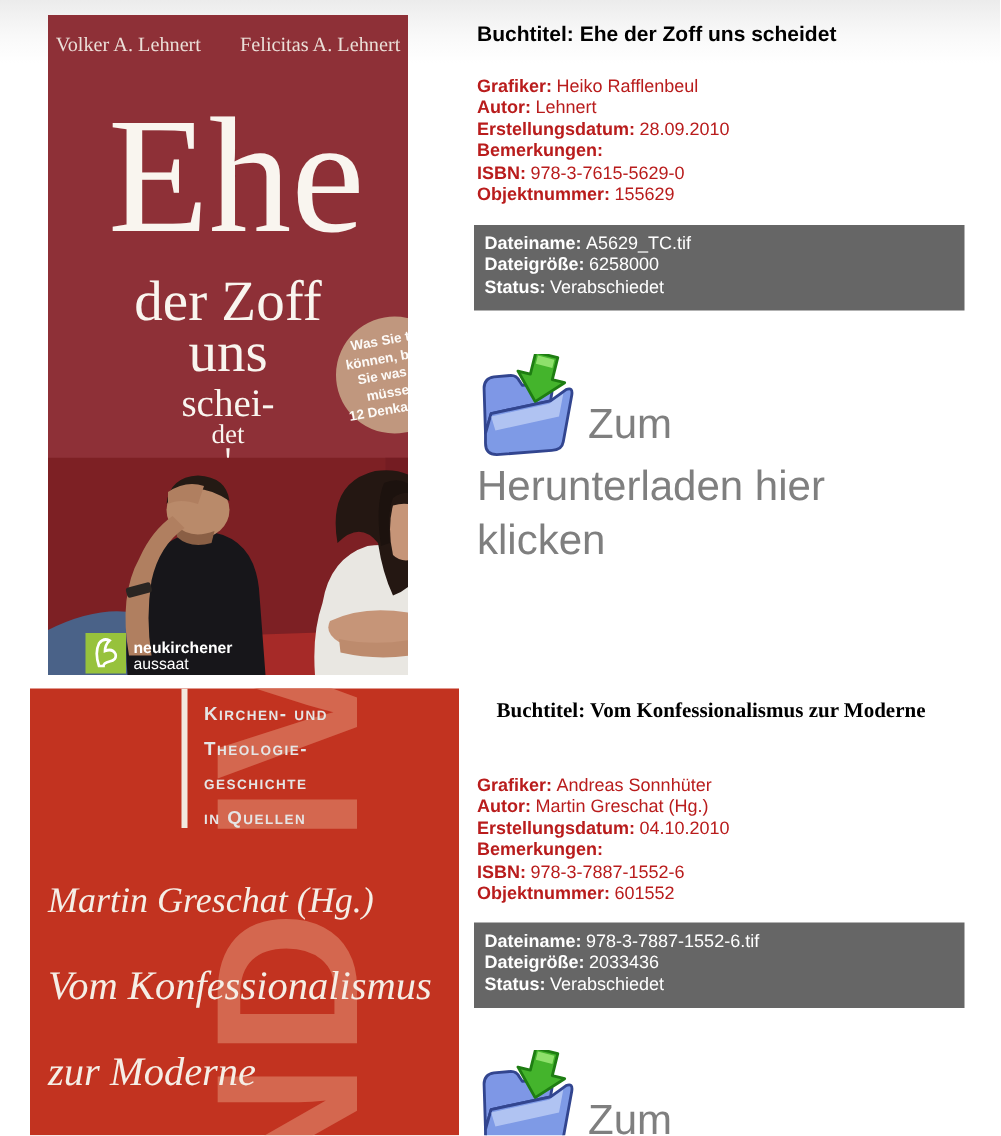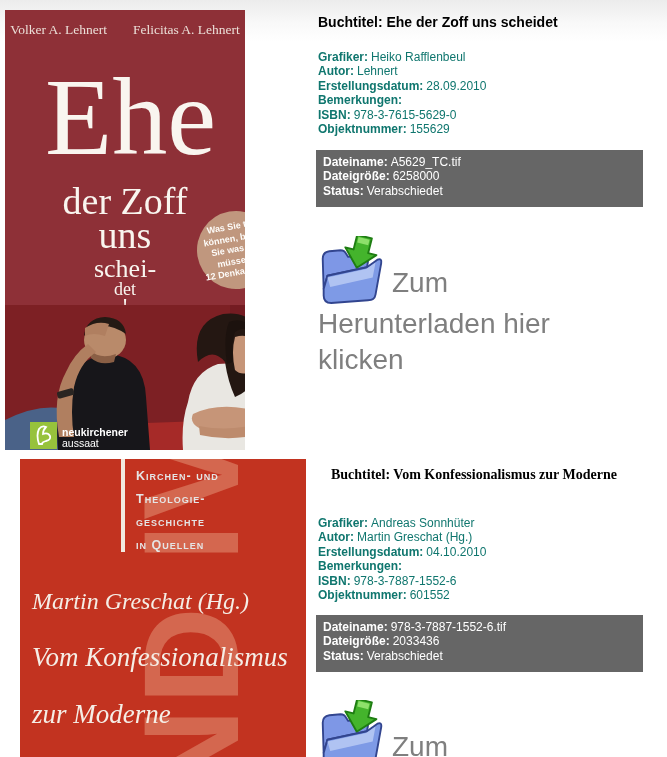--- a/index.html
+++ b/index.html
@@ -10,21 +10,21 @@
   }
   #page::before {
     content:""; position:absolute; left:0; top:0; width:667px; height:42px;
     background:linear-gradient(180deg, #e7e7e7 0%, #f7f7f7 55%, #ffffff 100%);
     opacity:.8; pointer-events:none;
   }
   .abs { position:absolute; }
 
   
   .cover1 {
-    left:5px; top:10px; width:240px; height:440px;
+    left:32px; top:10px; width:240px; height:440px;
     background:#8e3037; overflow:hidden; color:#f6efe9;
     font-family:"Liberation Serif", serif;
   }
   .authors { top:12px; width:100%; display:flex; justify-content:center; gap:26px;
     font-size:13.5px; color:#ebdfd8; }
   .c1-line { width:100%; text-align:center; line-height:1; color:#f9f5ef; }
   .ehe    { top:52px;  font-size:110px;padding-left:11px; }
   .zoff   { top:172px; font-size:38px; }
   .uns    { top:206px; font-size:38px; }
   .schei  { top:246px; font-size:26px; }
@@ -61,21 +61,21 @@
   .series { left:116px; top:6px; font-family:"Liberation Sans", sans-serif;
     font-variant:small-caps; font-weight:bold; font-size:12.5px; line-height:23px;
     letter-spacing:1px; color:#e5e5e5; }
   .c2-it { font-style:italic; color:#f5eee6; line-height:1.2; }
   .editor   { left:12px; top:128px; font-size:24px; }
   .c2title1 { left:12px; top:182px; font-size:27px; }
   .c2title2 { left:12px; top:239px; font-size:27px; }
 
   
   .btitle { width:330px; font-weight:bold; font-size:14px; line-height:17px; color:#000; }
-  .meta { font-size:12px; line-height:14.4px; color:#0f766e; }
+  .meta { font-size:12px; line-height:14.4px; color:#b91c1c; }
   .meta .lbl { font-weight:bold; margin-right:3px; }
   .filebox {
     width:327px; height:57px; background:#666666; color:#ffffff;
     font-size:12px; line-height:14.4px; padding:5px 8px 0 7px;
   }
   .filebox .lbl { font-weight:bold; margin-right:3px; }
   .dl {
     width:272px; font-size:28px; line-height:36px; color:#7f7f7f; cursor:pointer;
   }
   .dl svg { vertical-align:-14px; margin-right:8px; }

